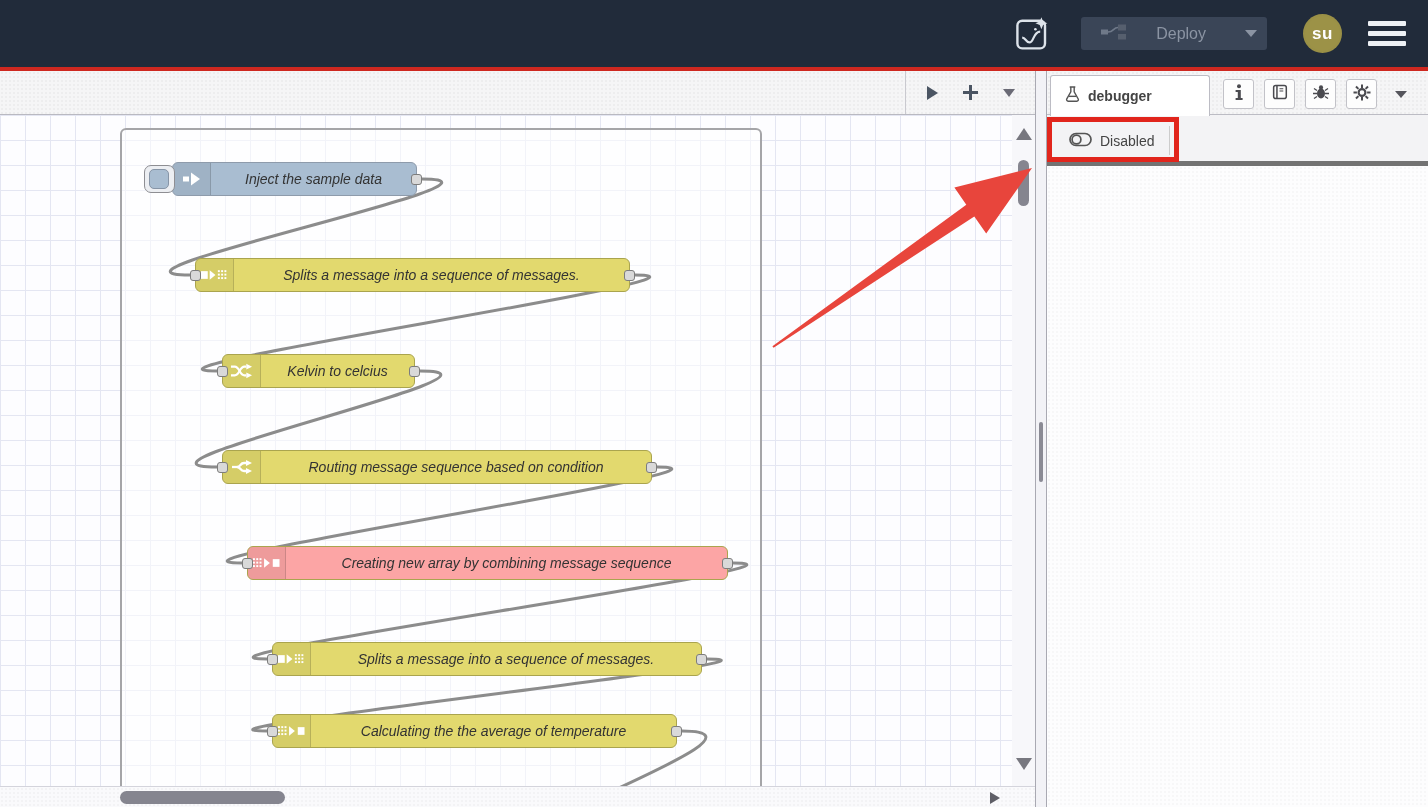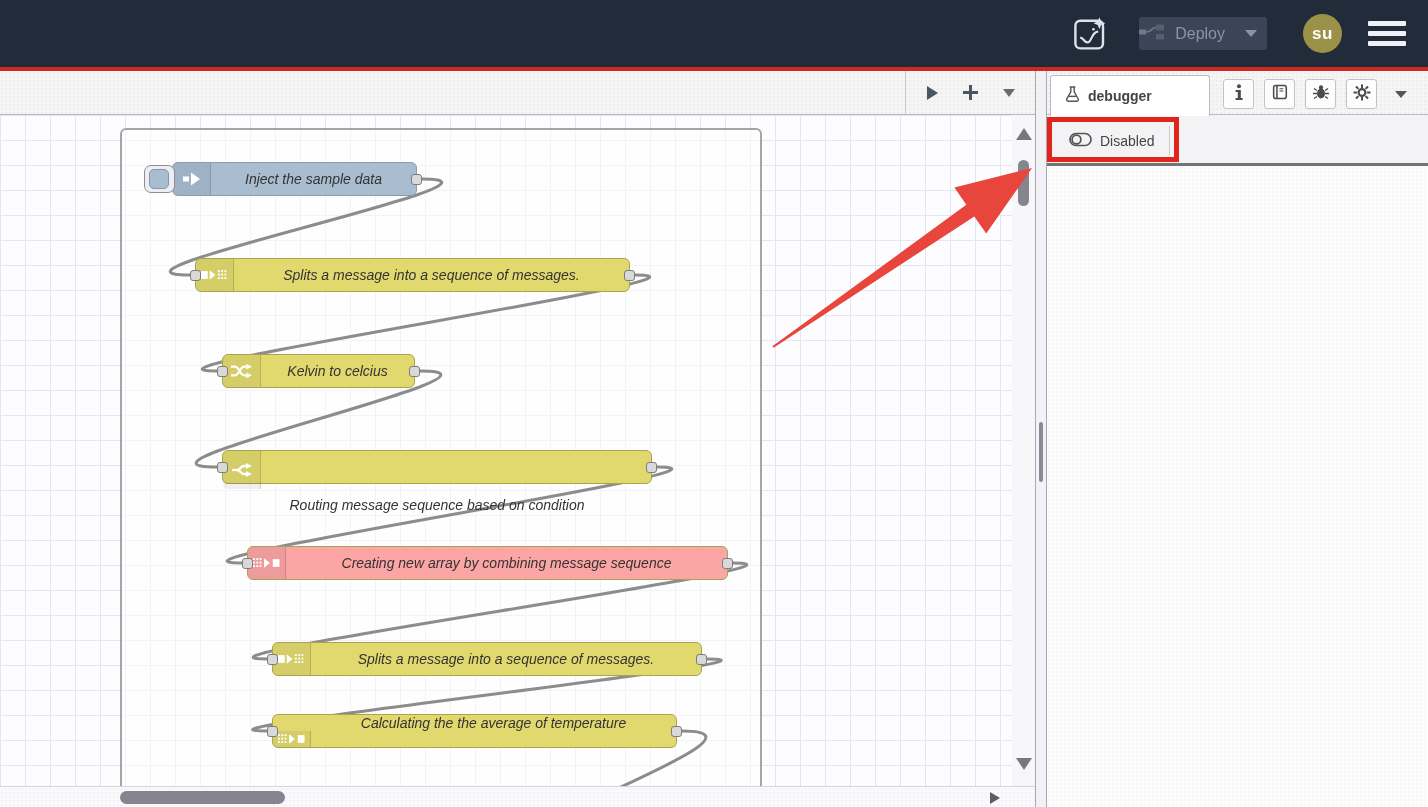--- a/index.html
+++ b/index.html
@@ -6,21 +6,21 @@
   html,body { width:1428px; height:807px; overflow:hidden; }
   body { font-family:"Liberation Sans", sans-serif; background:#fff; }
   .app { position:relative; width:1428px; height:807px; overflow:hidden; }
 
   
   .header { position:absolute; left:0; top:0; width:100%; height:67px; background:#212b3a;
             display:flex; align-items:center; justify-content:flex-end; }
   .redline { position:absolute; left:0; top:67px; width:100%; height:4px; background:#ce2820; }
   .ai-icon { width:36px; height:36px; margin-right:30px; cursor:pointer; }
   .deploy-btn { display:flex; align-items:center; height:33px; background:#3a4557; border-radius:3px;
-                margin-right:36px; padding:0 10px 0 0; cursor:default; }
+                margin-right:36px; padding:0 10px 0 20px; cursor:default;gap:19px; }
   .deploy-btn .dlabel { color:#8b94a3; font-size:16px; margin:0 8px 0 10px; }
   .deploy-chevron { width:0; height:0; border-left:6px solid transparent; border-right:6px solid transparent;
                     border-top:7px solid #8b94a3; margin-left:12px; }
   .avatar { width:39px; height:39px; border-radius:50%; background:#9c9247; color:#fff; font-weight:bold;
             font-size:17px; display:flex; align-items:center; justify-content:center; margin-right:26px;
             border:2px solid #8d844018; cursor:pointer; letter-spacing:.5px; }
   .hamburger { width:38px; margin-right:22px; cursor:pointer; }
   .hamburger span { display:block; width:38px; height:5px; background:#edf0f4; border-radius:1px; margin:5px 0; }
 
   
@@ -78,21 +78,21 @@
   .sb-toolbar { position:relative; width:381px; height:44px; background:#f5f5f6; border-bottom:1px solid #bcbcc4;
                 background-image:radial-gradient(#00000008 1px, transparent 1px); background-size:4px 4px; }
   .sb-tab { position:absolute; left:3px; top:4px; width:160px; height:41px; background:#fff;
             border:1px solid #bcbcc4; border-bottom:none; border-radius:3px 3px 0 0; display:flex;
             align-items:center; padding-left:14px; cursor:pointer; z-index:2; }
   .sb-tab .tlabel { font-size:14px; font-weight:bold; color:#444; margin-left:8px; }
   .sb-btn { position:absolute; top:8px; width:31px; height:30px; background:#fdfdfd; border:1px solid #c2c2c8;
             border-radius:3px; display:flex; align-items:center; justify-content:center; cursor:pointer; }
   .sb-chevron { position:absolute; top:20px; left:348px; width:0; height:0; border-left:6px solid transparent;
                 border-right:6px solid transparent; border-top:7px solid #55555c; cursor:pointer; }
-  .debug-toolbar { position:relative; width:381px; height:51px; background:#f3f3f5; border-bottom:3px solid #737373; }
+  .debug-toolbar { position:relative; width:381px; height:51px; background:#f3f3f5; border-bottom:5px solid #737373; }
   .disabled-btn { position:absolute; left:14px; top:10px; height:31px; display:flex; align-items:center;
                   background:transparent; border:none; cursor:pointer; padding:0 8px; }
   .disabled-btn .dislabel { font-size:14px; color:#444; margin-left:8px; }
   .dt-sep { position:absolute; left:122px; top:11px; width:1px; height:29px; background:#ccc; }
   .red-box { position:absolute; left:0px; top:2px; width:132px; height:45px; border:5px solid #e1251c; z-index:20; pointer-events:none; }
   .sb-content { width:381px; height:641px; background:#fdfdfe;
                 background-image:radial-gradient(#00000006 1px, transparent 1px); background-size:4px 4px; }
 
   .annotation-arrow { position:absolute; left:0; top:0; z-index:30; pointer-events:none; }
 </style>
@@ -215,21 +215,21 @@
                 <path d="M1 3.5h4c5 0 5 9 10 9h2" stroke="#fff" stroke-width="2.3" fill="none"></path>
                 <path d="M1 12.5h4c5 0 5-9 10-9h2" stroke="#fff" stroke-width="2.3" fill="none"></path>
                 <path d="M17 0.5l6 3-6 3z" fill="#fff"></path>
                 <path d="M17 9.5l6 3-6 3z" fill="#fff"></path>
               </svg>
             </div>
             <span class="node-label">Kelvin to celcius</span>
             <div class="port port-in"></div>
             <div class="port port-out"></div>
           </div>
-          <div class="node" style="left: 222px; top: 335px; width: 430px; background: rgb(226, 217, 110); border-color: rgb(170, 164, 78); flex-direction: column;">
+          <div class="node" style="left: 222px; top: 335px; width: 430px; background: rgb(226, 217, 110); border-color: rgb(170, 164, 78);">
             <div class="icon-region">
               <svg width="22" height="16" viewBox="0 0 22 16">
                 <path d="M1 8h5" stroke="#fff" stroke-width="2.3" fill="none"></path>
                 <path d="M6 8c4 0 3-4 7-4h2M6 8c4 0 3 4 7 4h2" stroke="#fff" stroke-width="2.3" fill="none"></path>
                 <path d="M15 1l6 3-6 3z" fill="#fff"></path>
                 <path d="M15 9l6 3-6 3z" fill="#fff"></path>
               </svg>
             </div>
             <span class="node-label">Routing message sequence based on condition</span>
             <div class="port port-in"></div>
@@ -268,21 +268,21 @@
                 <rect x="24.3" y="6.6" width="2" height="2" fill="#fff"></rect>
                 <rect x="17.5" y="10.2" width="2" height="2" fill="#fff"></rect>
                 <rect x="20.9" y="10.2" width="2" height="2" fill="#fff"></rect>
                 <rect x="24.3" y="10.2" width="2" height="2" fill="#fff"></rect>
               </svg>
             </div>
             <span class="node-label">Splits a message into a sequence of messages.</span>
             <div class="port port-in"></div>
             <div class="port port-out"></div>
           </div>
-          <div class="node" style="left: 272px; top: 599px; width: 405px; background: rgb(226, 217, 110); border-color: rgb(170, 164, 78); align-items: flex-end;">
+          <div class="node" style="left: 272px; top: 599px; width: 405px; background: rgb(226, 217, 110); border-color: rgb(170, 164, 78);">
             <div class="icon-region">
               <svg width="27" height="16" viewBox="0 0 28 16">
                 <rect x="0" y="3" width="2" height="2" fill="#fff"></rect>
                 <rect x="3.4" y="3" width="2" height="2" fill="#fff"></rect>
                 <rect x="6.8" y="3" width="2" height="2" fill="#fff"></rect>
                 <rect x="0" y="6.6" width="2" height="2" fill="#fff"></rect>
                 <rect x="3.4" y="6.6" width="2" height="2" fill="#fff"></rect>
                 <rect x="6.8" y="6.6" width="2" height="2" fill="#fff"></rect>
                 <rect x="0" y="10.2" width="2" height="2" fill="#fff"></rect>
                 <rect x="3.4" y="10.2" width="2" height="2" fill="#fff"></rect>

